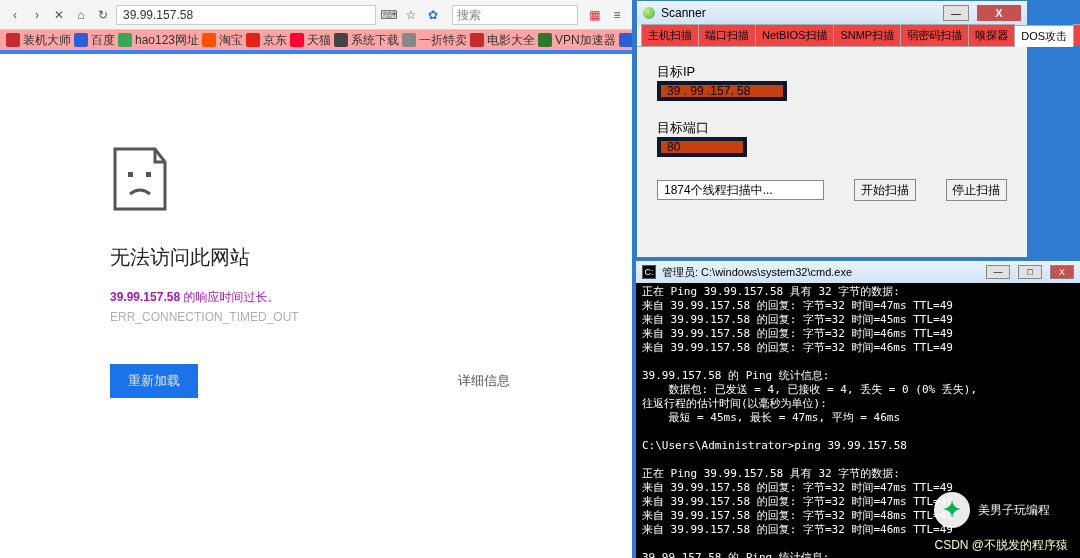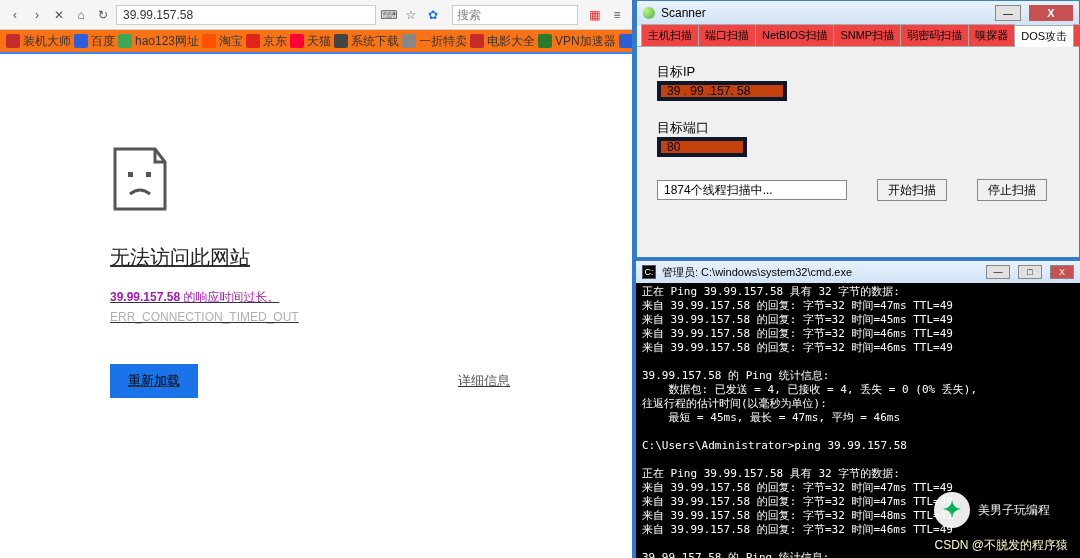--- a/index.html
+++ b/index.html
@@ -5,35 +5,35 @@
 *{margin:0;padding:0;box-sizing:border-box;font-family:"Microsoft YaHei",Arial,sans-serif;font-size:12px;}
 body{width:1080px;height:558px;background:#2e7bd1;position:relative;overflow:hidden;}
 
 
 .browser{position:absolute;left:0;top:0;width:632px;height:558px;background:#fff;}
 .navbar{height:30px;background:#f5f5f5;border-bottom:1px solid #d0d0d0;display:flex;align-items:center;padding:0 6px;gap:4px;}
 .navbar .nbtn{width:18px;height:18px;display:flex;align-items:center;justify-content:center;color:#555;cursor:pointer;}
 .addressbox{flex:0 0 260px;height:20px;background:#fff;border:1px solid #ccc;display:flex;align-items:center;padding:0 6px;color:#333;}
 .searchbox{flex:1;height:20px;background:#fff;border:1px solid #ccc;display:flex;align-items:flex-end;padding:0 4px;color:#888;margin-left:6px;}
 .navicons-right{display:flex;gap:4px;margin-left:4px;}
-.bm-bar{height:24px;background:#f97316;border-bottom:2px solid #3b82f6;display:flex;align-items:center;gap:3px;padding:0 6px;overflow:hidden;}
+.bm-bar{height:24px;background:#fca5a5;border-bottom:4px solid #3b82f6;display:flex;align-items:center;gap:3px;padding:0 6px;overflow:hidden;}
 .bm{display:flex;align-items:center;gap:3px;color:#333;white-space:nowrap;}
 .bm .ico{width:14px;height:14px;background:#888;border-radius:2px;display:inline-block;}
-.errpage{padding:90px 0 0 110px;color:#333;text-decoration:underline;}
+.errpage{padding:90px 0 0 110px;color:#333;}
 .erricon{width:60px;height:70px;margin-bottom:30px;}
 .erricon svg{width:60px;height:70px;}
 .errtitle{font-size:20px;color:#222;margin-bottom:18px;}
 .errsub{font-size:13px;color:#a21caf;margin-bottom:4px;}
 .errcode{font-size:12px;color:#b0b0b0;margin-bottom:40px;}
 .errbtnrow{display:flex;align-items:center;gap:260px;}
-.reloadbtn{background:#1a73e8;color:#000000;padding:8px 18px;font-size:13px;cursor:pointer;}
+.reloadbtn{background:#1a73e8;color:#e5e5e5;padding:8px 18px;font-size:13px;cursor:pointer;}
 .detailbtn{color:#555;font-size:13px;cursor:pointer;}
 
 
-.scanner{position:absolute;left:636px;top:0;width:444px;height:258px;background:#f0f0f0;border:1px solid #3c7fb1;}
+.scanner{position:absolute;left:636px;top:0;width:392px;height:258px;background:#f0f0f0;border:1px solid #3c7fb1;}
 .scanner-title{height:24px;background:linear-gradient(#e9f2fb,#d0e3f5);display:flex;align-items:center;padding:0 6px;gap:6px;}
 .scanner-title .ball{width:12px;height:12px;border-radius:50%;background:radial-gradient(circle at 30% 30%,#bff27a,#4caf50);}
 .scanner-title .ttxt{flex:1;color:#000;}
 .scanner-title .min{width:26px;height:16px;background:#e1e1e1;border:1px solid #888;display:flex;align-items:center;justify-content:center;font-size:10px;}
 .scanner-title .close{width:44px;height:16px;background:#c75050;color:#fff;display:flex;align-items:center;justify-content:center;font-size:11px;font-weight:bold;margin-left:2px;}
 .tabs{height:22px;display:flex;align-items:flex-end;padding:0 4px;background:#f0f0f0;border-bottom:1px solid #aaa;}
 .tab{padding:3px 6px;border:1px solid #aaa;border-bottom:none;background:#ef4444;margin-right:-1px;font-size:11px;white-space:nowrap;}
 .tab.active{background:#fff;position:relative;top:1px;}
 .scanner-body{padding:16px 20px;background:#f0f0f0;}
 .frow{display:flex;align-items:flex-start;margin-bottom:18px;flex-direction:column;}

